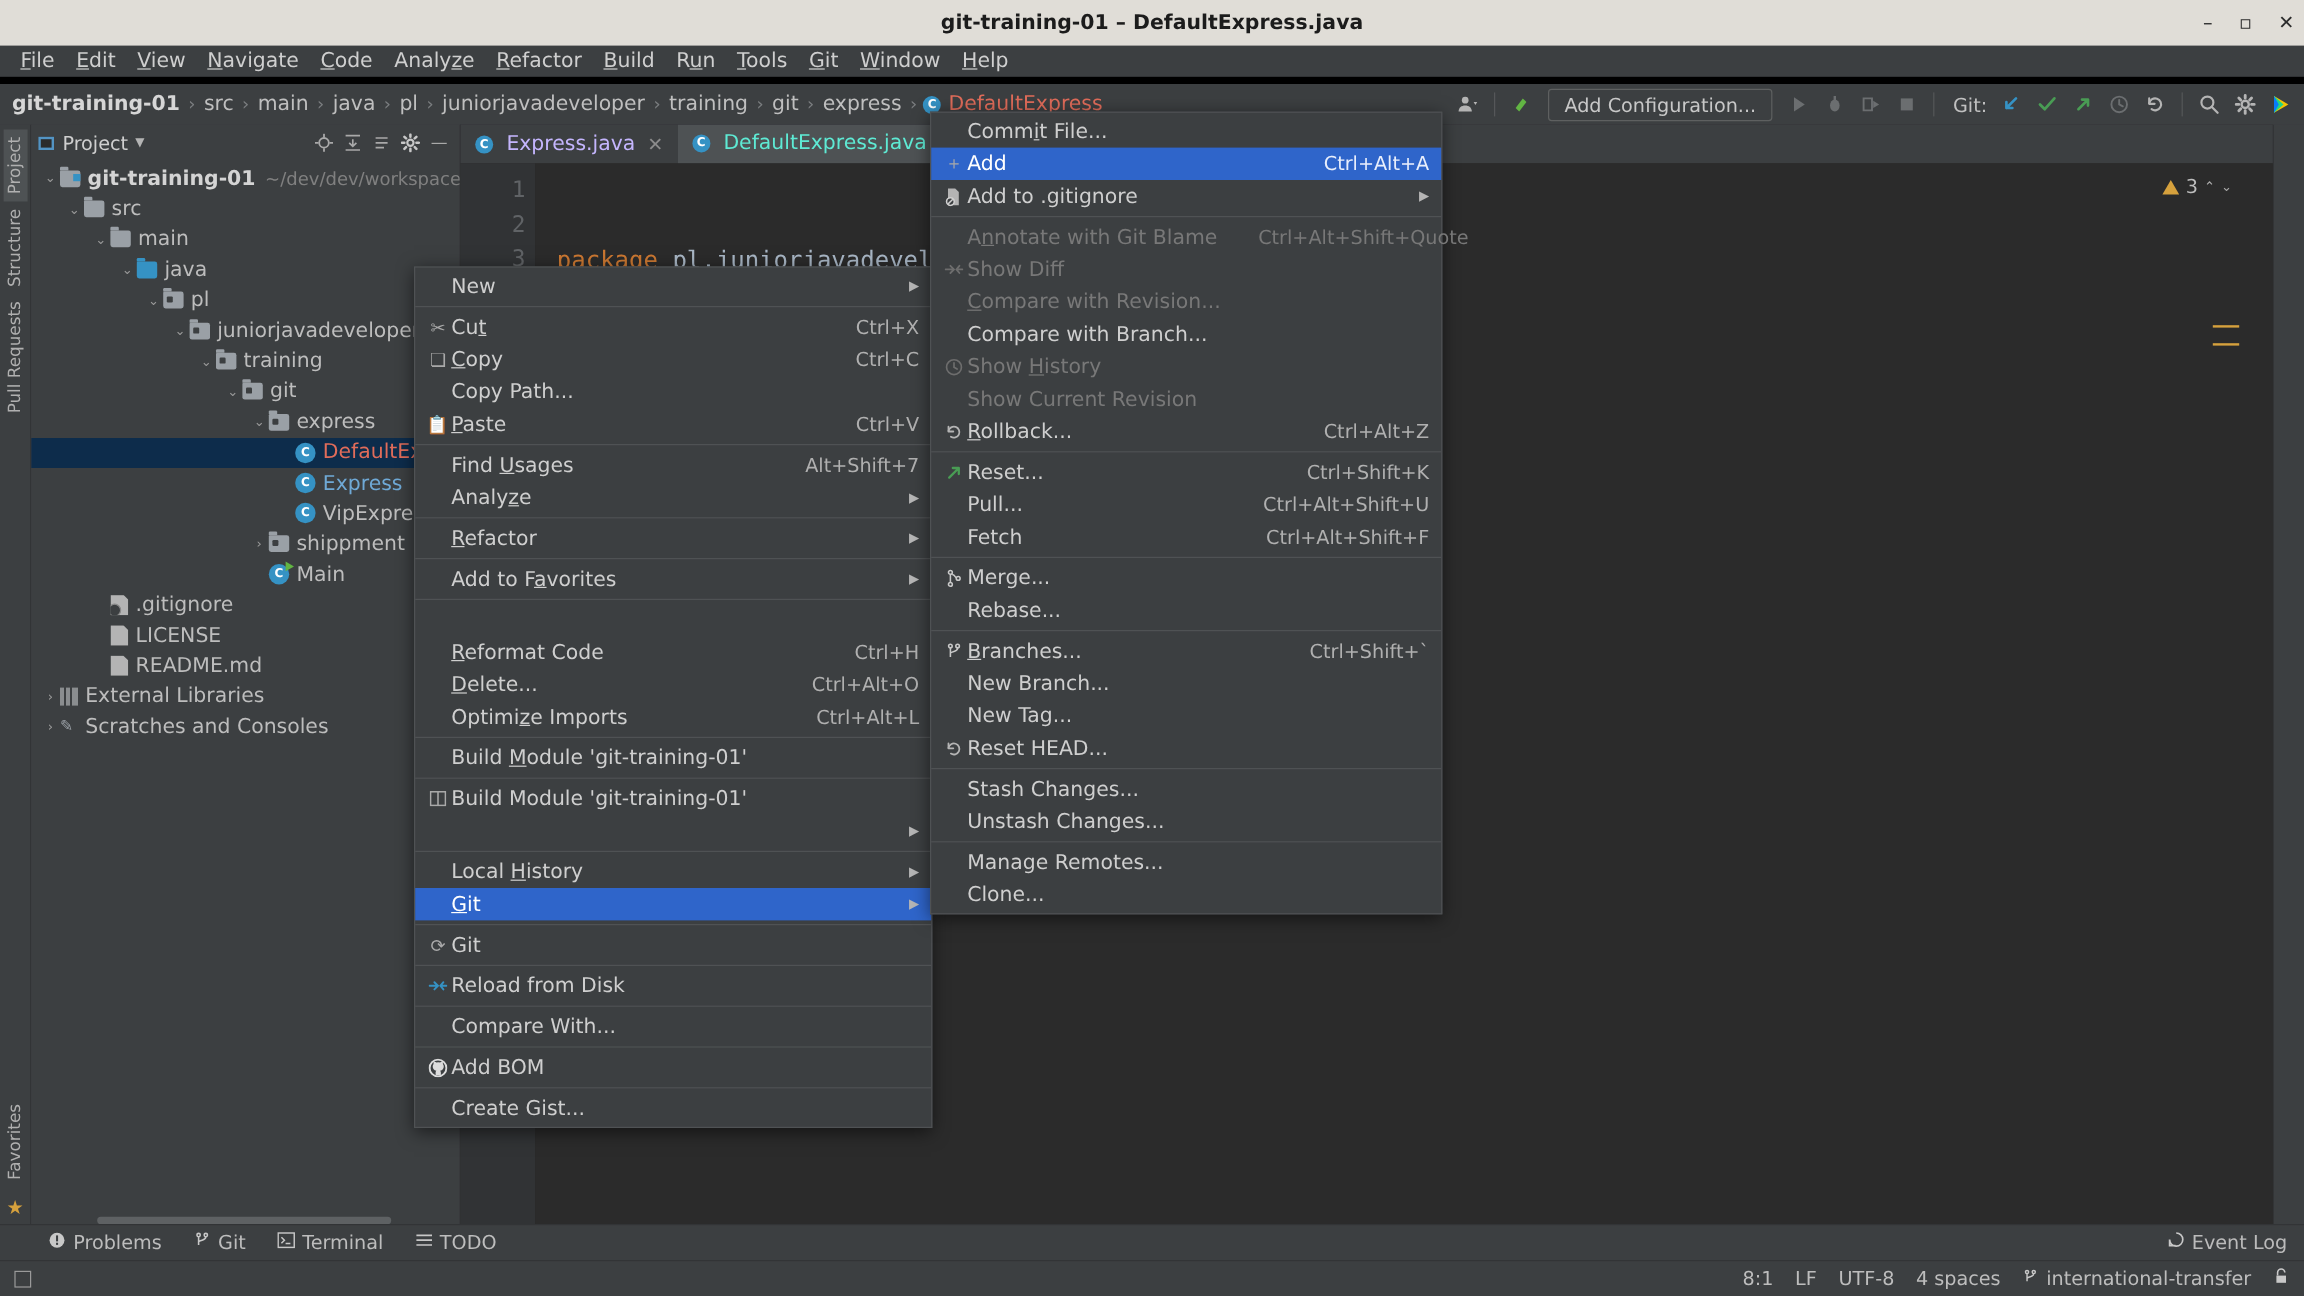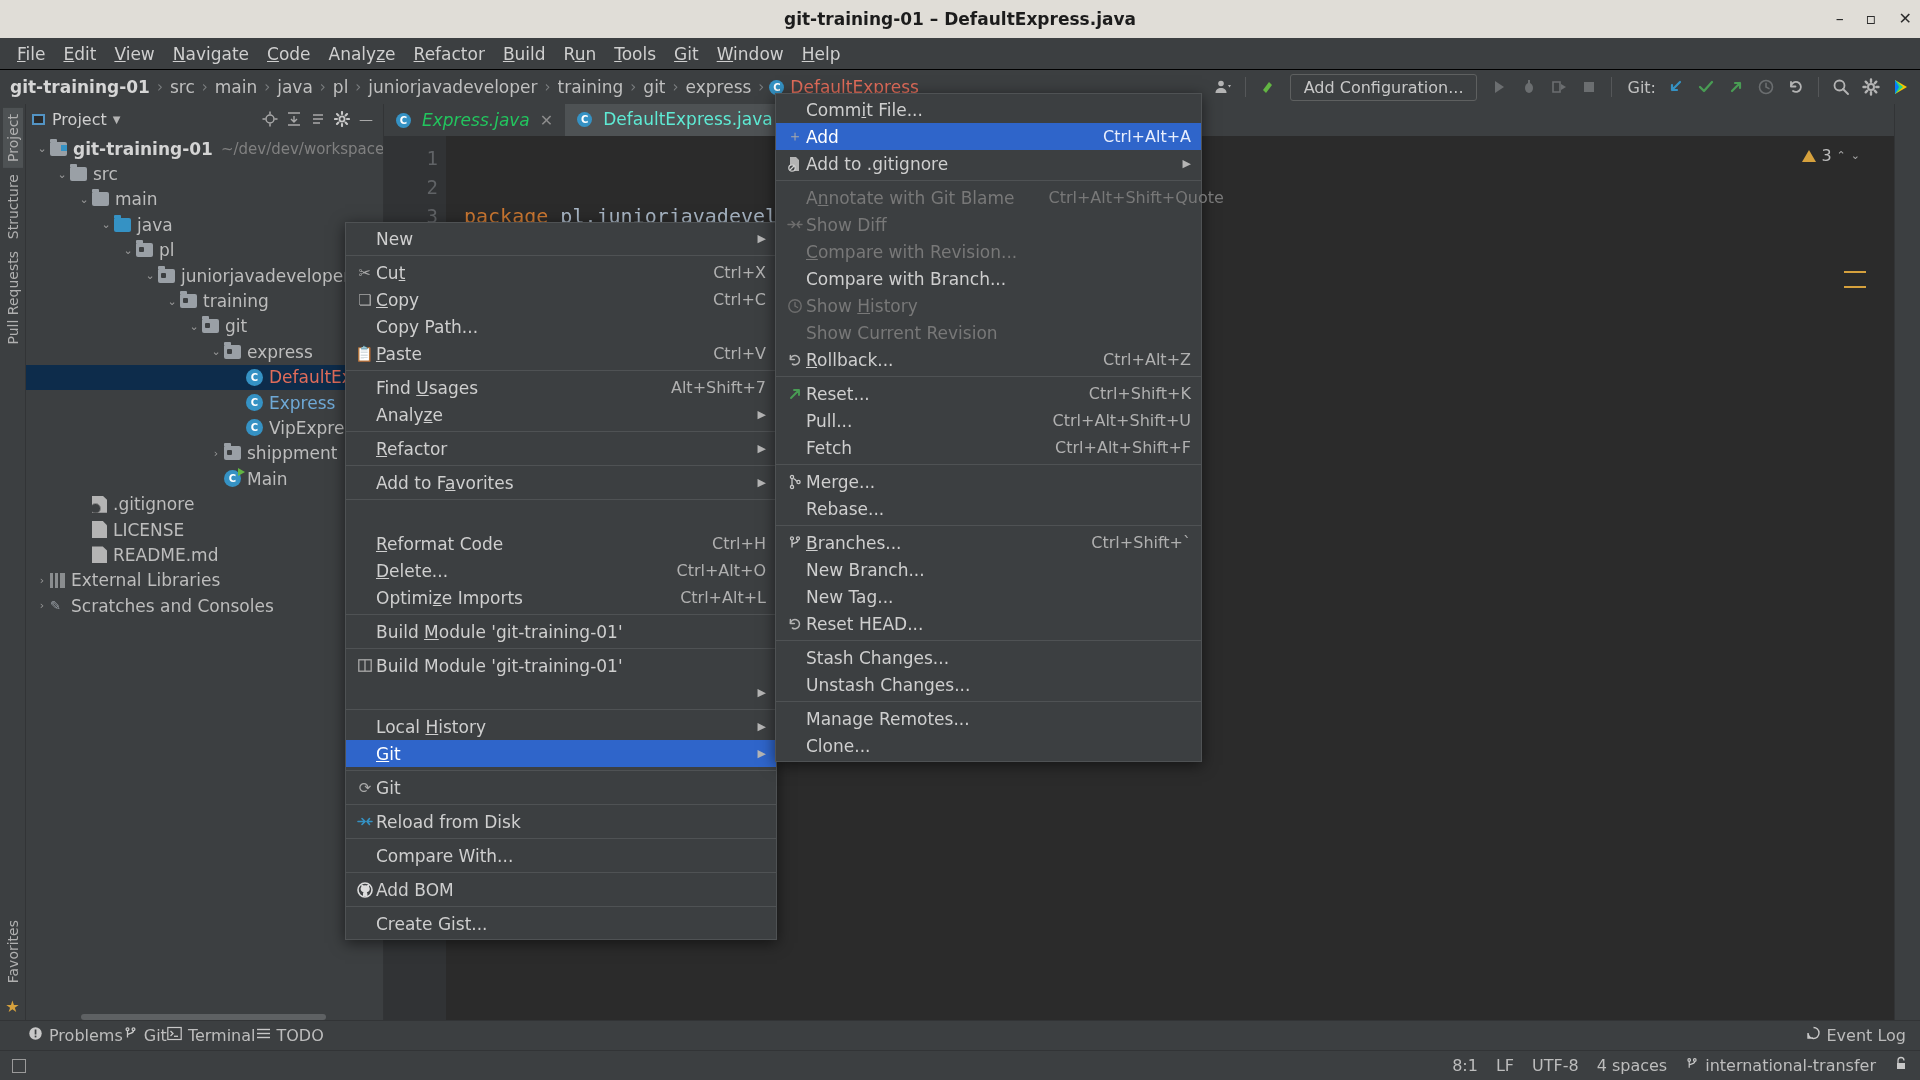--- a/index.html
+++ b/index.html
@@ -32,21 +32,21 @@
   #titlebar .win-controls span { font-size: 16px; line-height: 1; color:#2b2b2b; cursor: default;}
 
   
   #menubar {
     height: 32px;
     background: #3c3f41;
     display: flex;
     align-items: center;
     padding-left: 8px;
     gap: 0px;
-    border-bottom: 1px solid #000000;
+    border-bottom: 6px solid #000000;
   }
   #menubar .mitem {
     padding: 3px 9px;
     font-size: 17px;
     color: #cfcfcf;
     cursor: default;
     white-space: nowrap;
   }
   #menubar .mitem u { text-decoration: underline; }
 
@@ -167,21 +167,21 @@
   
   #editorarea { flex:1; display:flex; flex-direction:column; background:#2b2b2b; position:relative;}
   #tabsbar { height:32px; background:#3c3f41; display:flex; align-items:stretch; }
   .etab {
     display:flex; align-items:center; gap:7px; padding: 0 12px; font-size:17px;
     cursor:default; background:#3c3f41; color:#a9b7c6;
   }
   .etab.active { background:#4e5254; border-bottom: 2px solid #4e5254;}
   .etab .close { color:#8c8c8c; font-size:16px; margin-left:3px;}
   .etab .nm.red { color:#5eead4; }
-  .etab .nm.blue { color:#22c55e;font-style:italic; }
+  .etab .nm.blue { color:#c4b5fd; }
 
   #codewrap { flex:1; display:flex; position:relative; overflow:hidden; }
   #gutter {
     width: 62px; background:#313335; color:#606366; font-family:"DejaVu Sans Mono", monospace;
     font-size:19px; text-align:right; padding: 8px 8px 0 0; line-height:29px; flex:none;
   }
   #code {
     flex:1; background:#2b2b2b; font-family:"DejaVu Sans Mono", monospace;
     font-size:20px; line-height:29px; padding: 8px 0 0 18px; white-space:pre;
     color:#a9b7c6; position:relative;
@@ -198,21 +198,21 @@
              border-bottom:12px solid #d6a13d;}
   .marks { position:absolute; right:28px; top:135px; width:22px;}
   .markline { height:2px; background:#d6a13d; margin-bottom:13px;}
 
   
   #rightstrip { width:26px; background:#3c3f41; border-left:1px solid #323436;}
 
   
   #toolwindowbar {
     position:absolute; bottom:30px; left:0; right:0; height:30px;
-    background:#3c3f41; display:flex; align-items:center; padding-left:28px; 
+    background:#3c3f41; display:flex; align-items:center; padding-left:40px; gap:26px;
     border-top:1px solid #323436;
   }
   .twitem { display:flex; align-items:center; gap:6px; font-size:16px; color:#bdbdbd; cursor:default;}
   #eventlog { margin-left:auto; margin-right:14px; display:flex; align-items:center; gap:6px; font-size:16px;}
   #statusbar {
     position:absolute; bottom:0; left:0; right:0; height:30px;
     background:#3c3f41; display:flex; align-items:center; padding: 0 12px; gap:0;
     font-size:16px; color:#bdbdbd; border-top:1px solid #323436;
   }
   #statusbar .sright { margin-left:auto; display:flex; align-items:center; gap:18px;}

